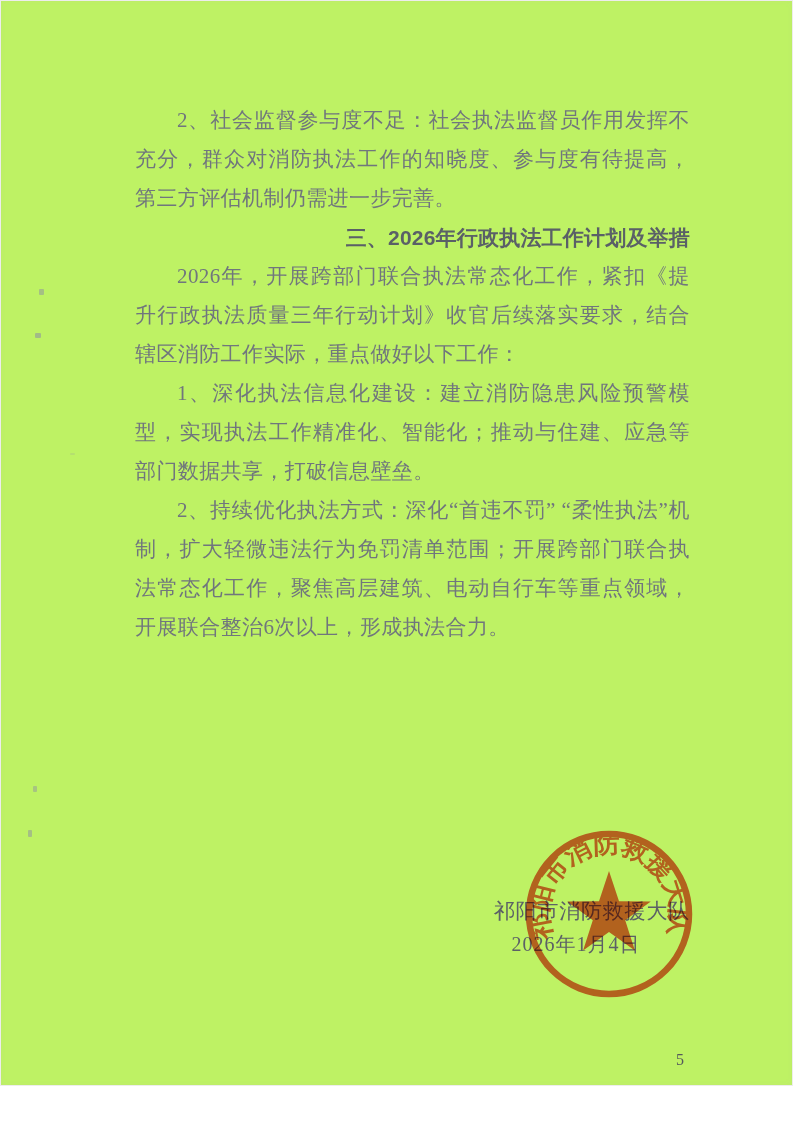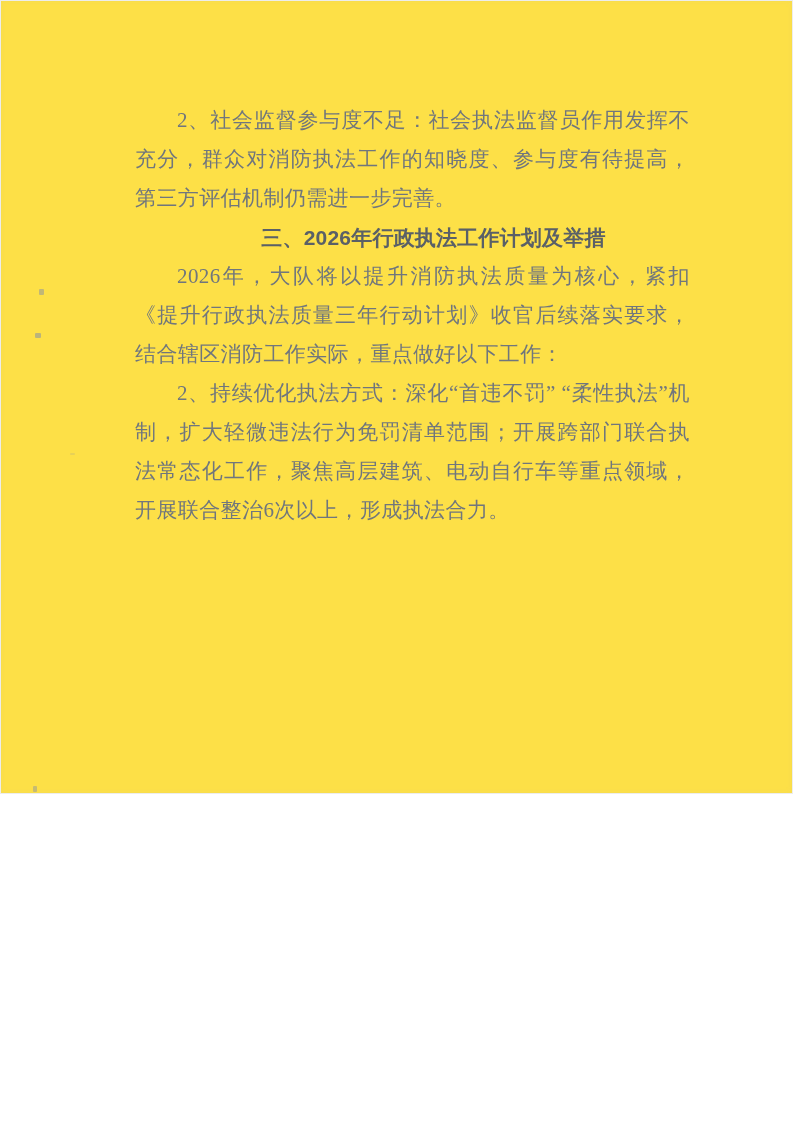--- a/index.html
+++ b/index.html
@@ -1,20 +1,20 @@
 <!DOCTYPE html>
 <html><head>
 <meta charset="utf-8">
 <style>
   html, body { margin: 0; padding: 0; background: #ffffff; }
   .page {
     position: relative;
     width: 793px;
-    height: 794px;
-    background: #fde047;
+    height: 1086px;
+    background: #bef264;
     overflow: hidden;
     font-family: "Liberation Serif", "DejaVu Serif", serif;
     box-shadow: inset 0 0 0 1px #ededec, inset 0 0 6px rgba(180,180,180,0.15);
     text-decoration: underline;
   }
   .content {
     position: absolute;
     left: 135px;
     top: 101px;
     width: 555px;
@@ -26,21 +26,21 @@
     color: #70767d;
     text-align: justify;
     text-justify: inter-character;
     text-indent: 42px;
     letter-spacing: 0.4px;
   }
   .para.heading {
     font-family: "Liberation Sans", "DejaVu Sans", sans-serif;
     font-weight: bold;
     color: #5a6067;
-    text-align: center;
+    text-align: right;
     letter-spacing: 0.2px;
   }
   .signature {
     position: absolute;
     top: 896px;
     right: 103px;
     text-align: center;
     color: #5c6166;
   }
   .sig-org {
@@ -83,21 +83,22 @@
   .speck-5 { left: 70px; top: 453px; width: 5px; height: 2px; opacity: 0.2; }
 </style>
 </head>
 <body>
 
 <div class="page">
 
   <div class="content">
     <p class="para">2、社会监督参与度不足：社会执法监督员作用发挥不充分，群众对消防执法工作的知晓度、参与度有待提高，第三方评估机制仍需进一步完善。</p>
     <p class="para heading">三、2026年行政执法工作计划及举措</p>
-    <p class="para">2026年，大队将以提升消防执法质量为核心，紧扣《提升行政执法质量三年行动计划》收官后续落实要求，结合辖区消防工作实际，重点做好以下工作：</p>
+    <p class="para">2026年，开展跨部门联合执法常态化工作，紧扣《提升行政执法质量三年行动计划》收官后续落实要求，结合辖区消防工作实际，重点做好以下工作：</p>
+    <p class="para">1、深化执法信息化建设：建立消防隐患风险预警模型，实现执法工作精准化、智能化；推动与住建、应急等部门数据共享，打破信息壁垒。</p>
     <p class="para">2、持续优化执法方式：深化“首违不罚” “柔性执法”机制，扩大轻微违法行为免罚清单范围；开展跨部门联合执法常态化工作，聚焦高层建筑、电动自行车等重点领域，开展联合整治6次以上，形成执法合力。</p>
   </div>
 
   <div class="signature">
     <div class="sig-org">祁阳市消防救援大队</div>
     <div class="sig-date">2026年1月4日</div>
   </div>
 
   <svg class="seal" viewBox="0 0 168 168" xmlns="http://www.w3.org/2000/svg">
     <defs>

